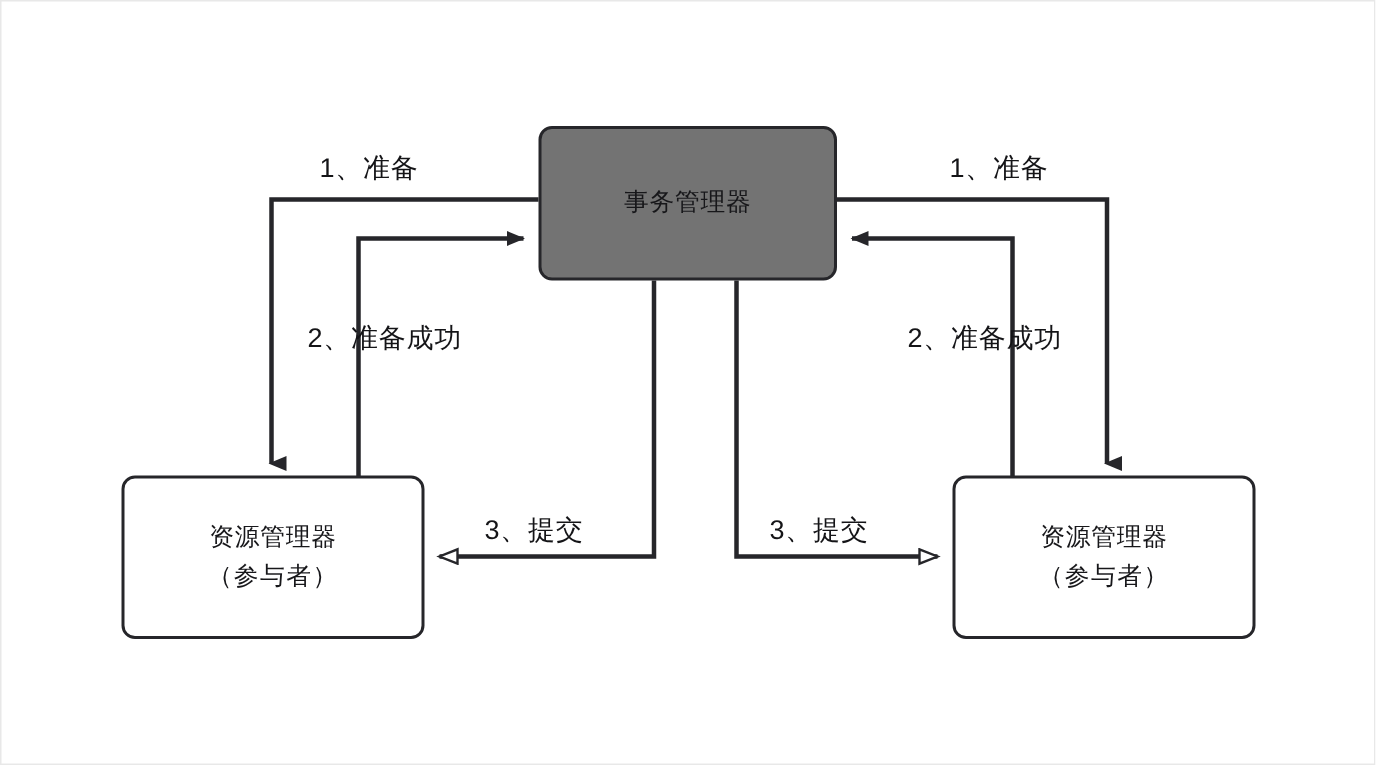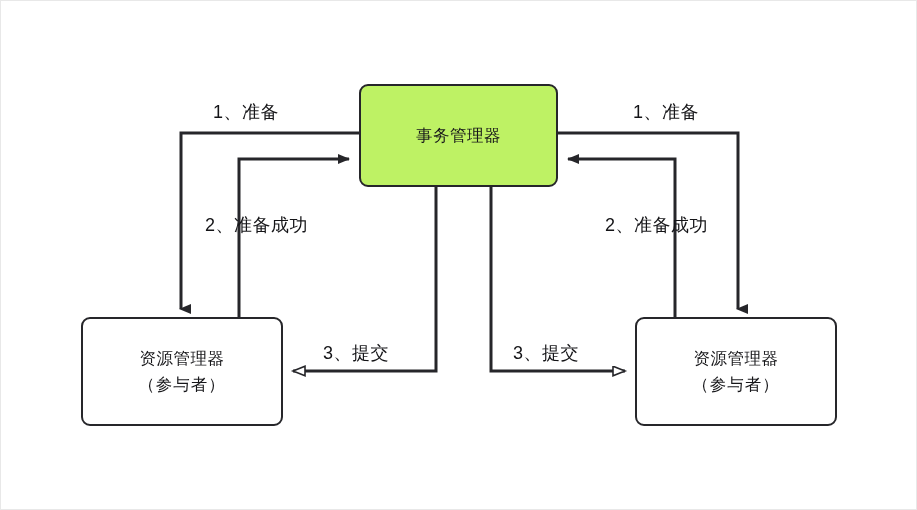--- a/index.html
+++ b/index.html
@@ -43,21 +43,21 @@
     letter-spacing: 0.5px;
   }
   .node-box .node-line2 {
     letter-spacing: 1px;
   }
   #tm-box {
     left: 358px;
     top: 83px;
     width: 199px;
     height: 103px;
-    background: #bef264;
+    background: #737373;
   }
   #rm-left-box {
     left: 80px;
     top: 316px;
     width: 202px;
     height: 109px;
     background: #ffffff;
   }
   #rm-right-box {
     left: 634px;

